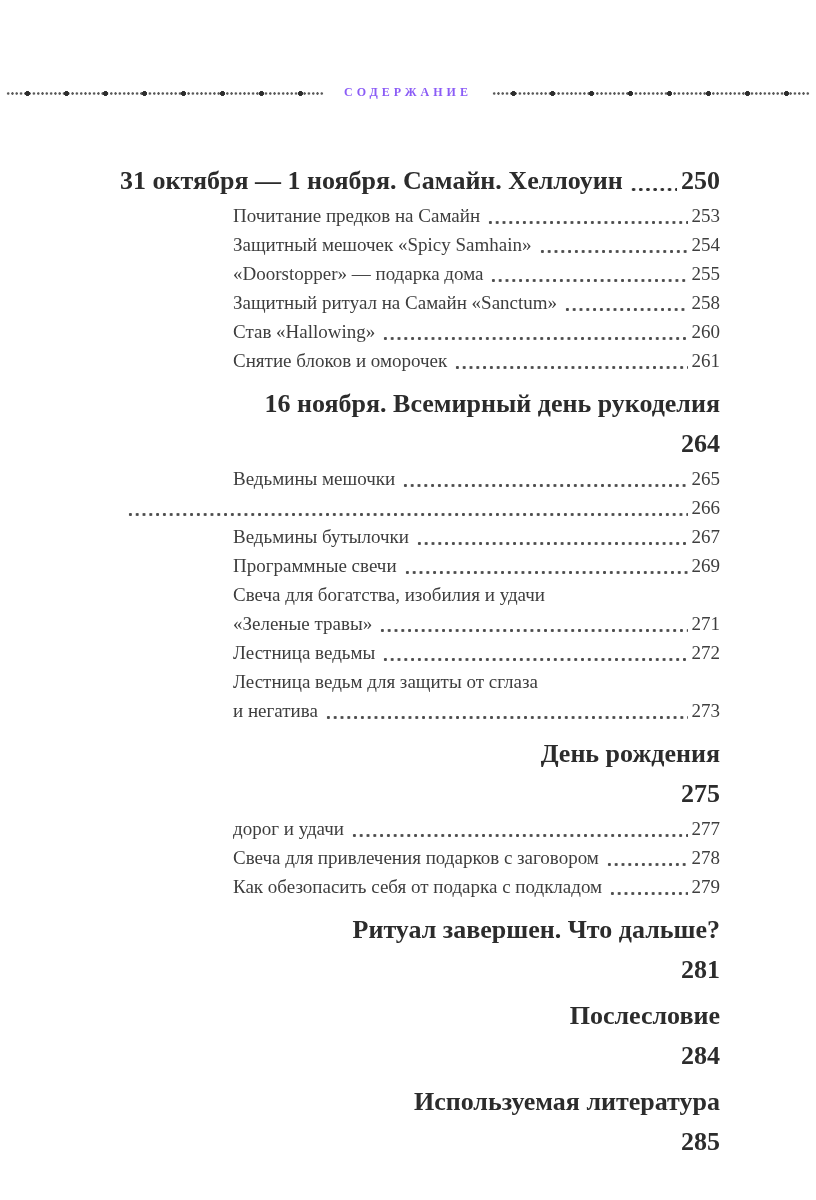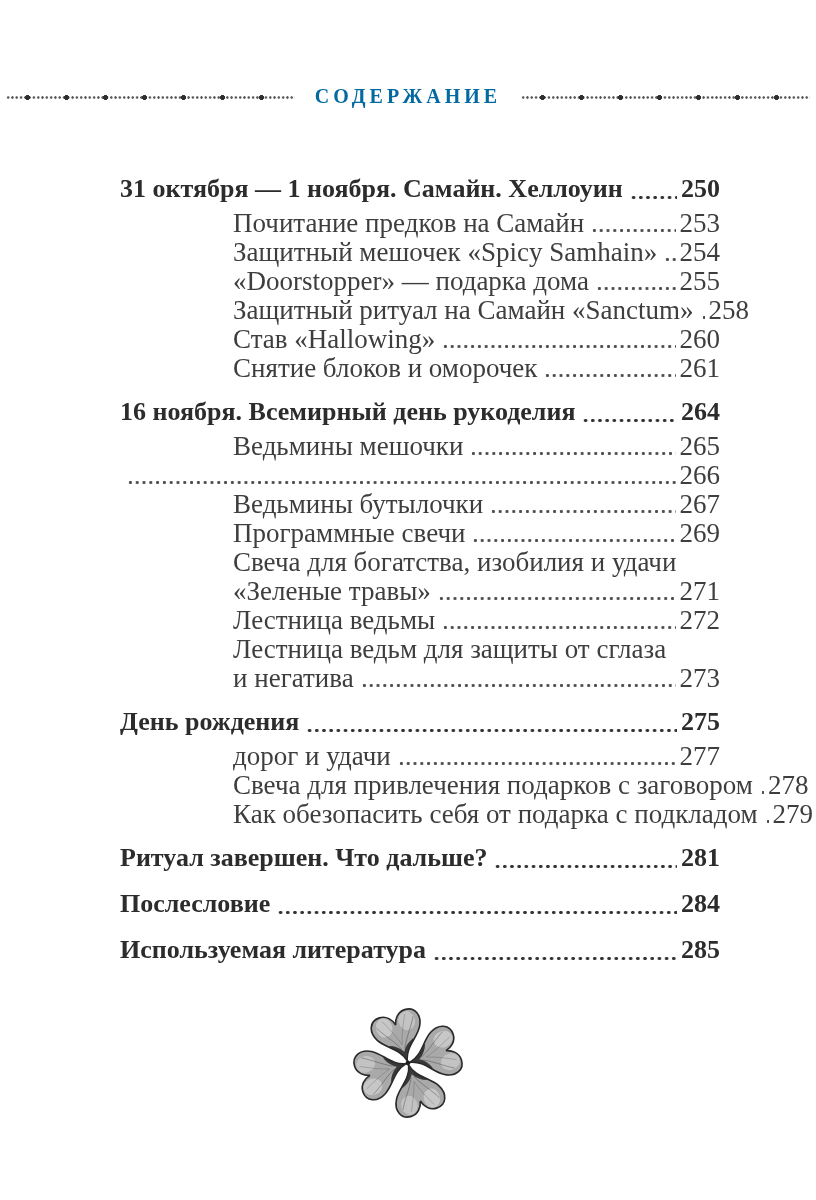--- a/index.html
+++ b/index.html
@@ -20,38 +20,38 @@
   .ornament{
     flex:1;height:9px;
     background-image:
       radial-gradient(circle,#2e2e2e 2.2px,transparent 2.8px),
       radial-gradient(circle,#5a5a5a 1.05px,transparent 1.45px);
     background-size:39px 9px,4.3px 9px;
     background-repeat:repeat-x;
     background-position:2px center,0 center;
   }
   .page-title{
-    font-size:20px;font-weight:600;letter-spacing:4px;color:#0369a1;
+    font-size:12px;font-weight:600;letter-spacing:4px;color:#8b5cf6;
     white-space:nowrap;line-height:1;padding-bottom:2px;
   }
   
   .toc{
     margin:64px 96px 0 120px;   
     width:600px;
   }
   .row{
     display:flex;align-items:flex-end;
-    font-size:27px;line-height:29px;color:var(--ink);
+    font-size:19px;line-height:29px;color:var(--ink);
   }
   .row.indent1 .label{padding-left:113px;}
   .row.bold{
     font-weight:700;font-size:26px;line-height:34px;color:var(--ink-bold);
     margin-bottom:3px;
   }
-  .row.gap-section{margin-top:12px;}
+  .row.gap-section{margin-top:12px;flex-direction:column;}
   .label{white-space:nowrap;}
   .leader{
     flex:1;min-width:4px;height:5px;
     margin:0 4px 5px 7px;align-self:flex-end;
     background-image:radial-gradient(circle,var(--dots) 1.3px,transparent 1.7px);
     background-size:6.8px 5px;background-repeat:repeat-x;background-position:0 center;
   }
   .row.bold .leader{
     background-image:radial-gradient(circle,#333 1.5px,transparent 1.9px);
     background-size:7.2px 5px;margin-bottom:6px;

